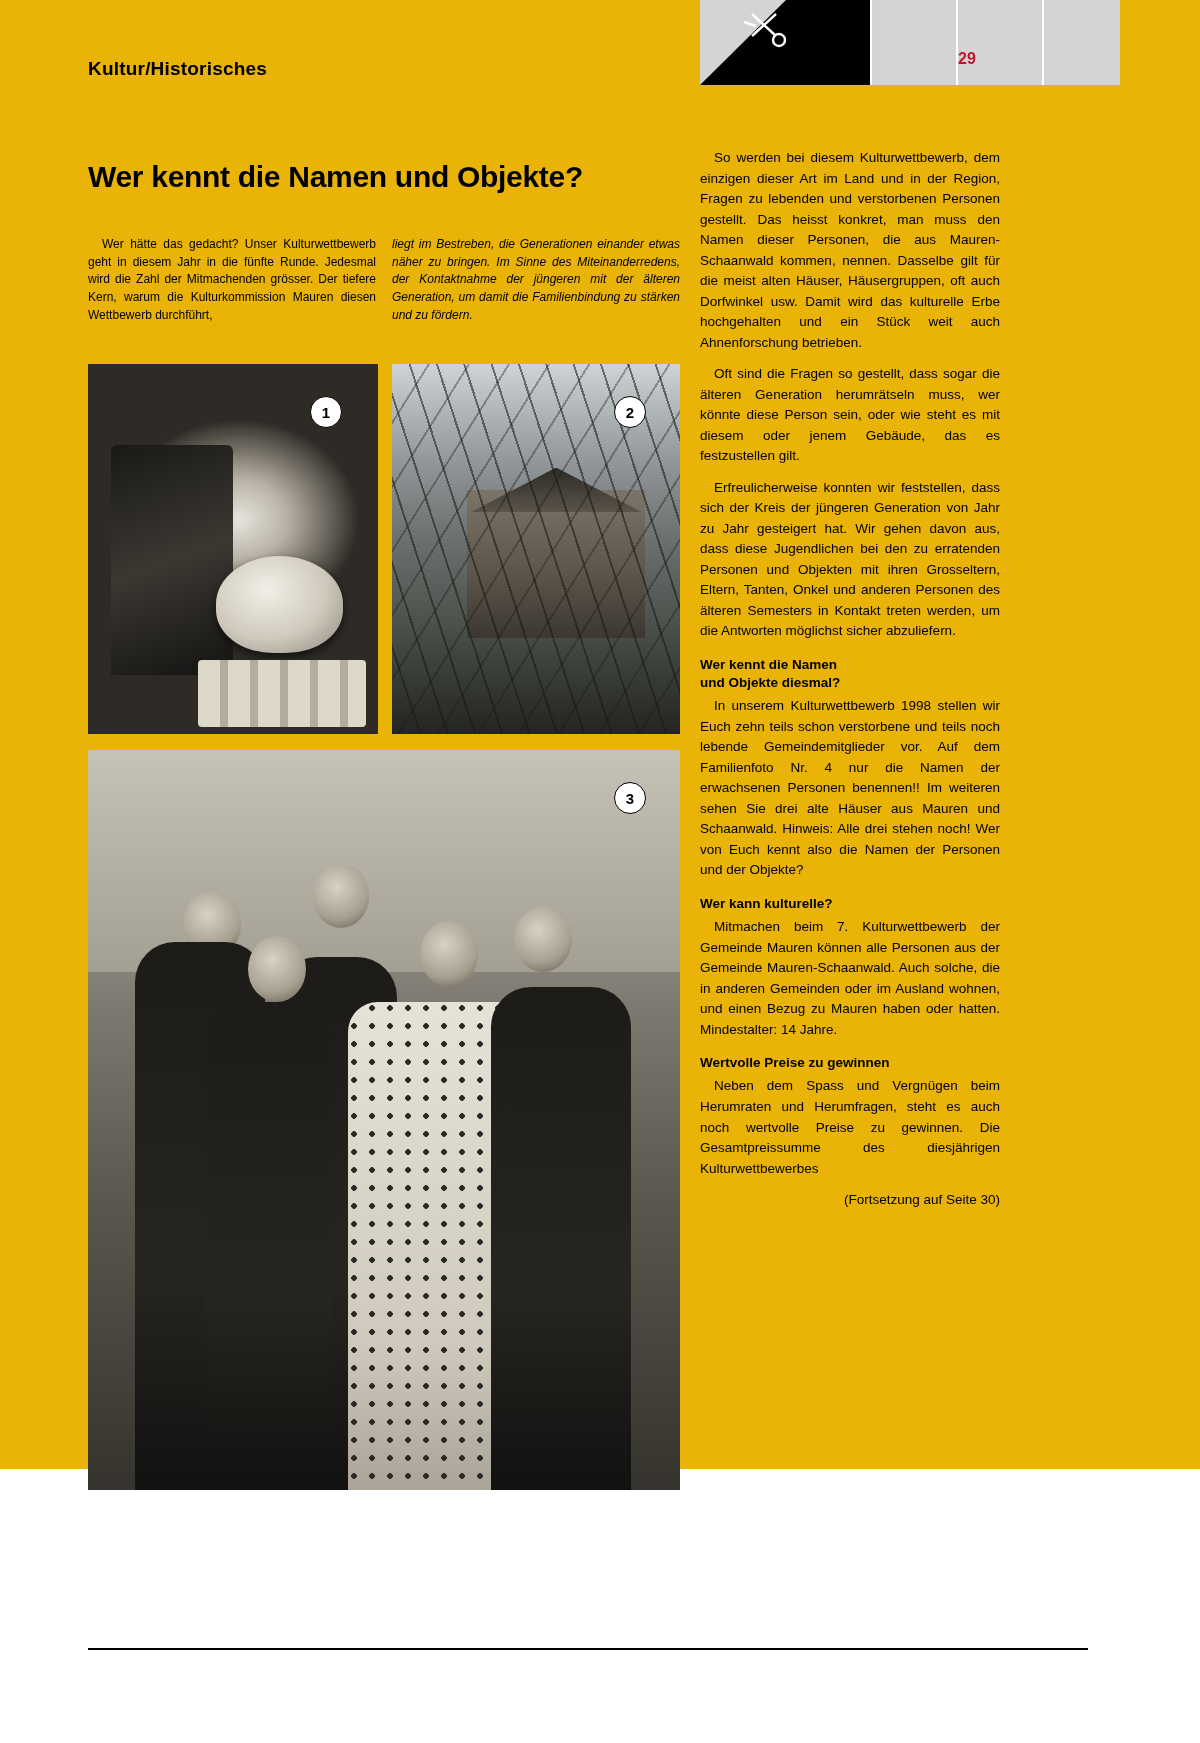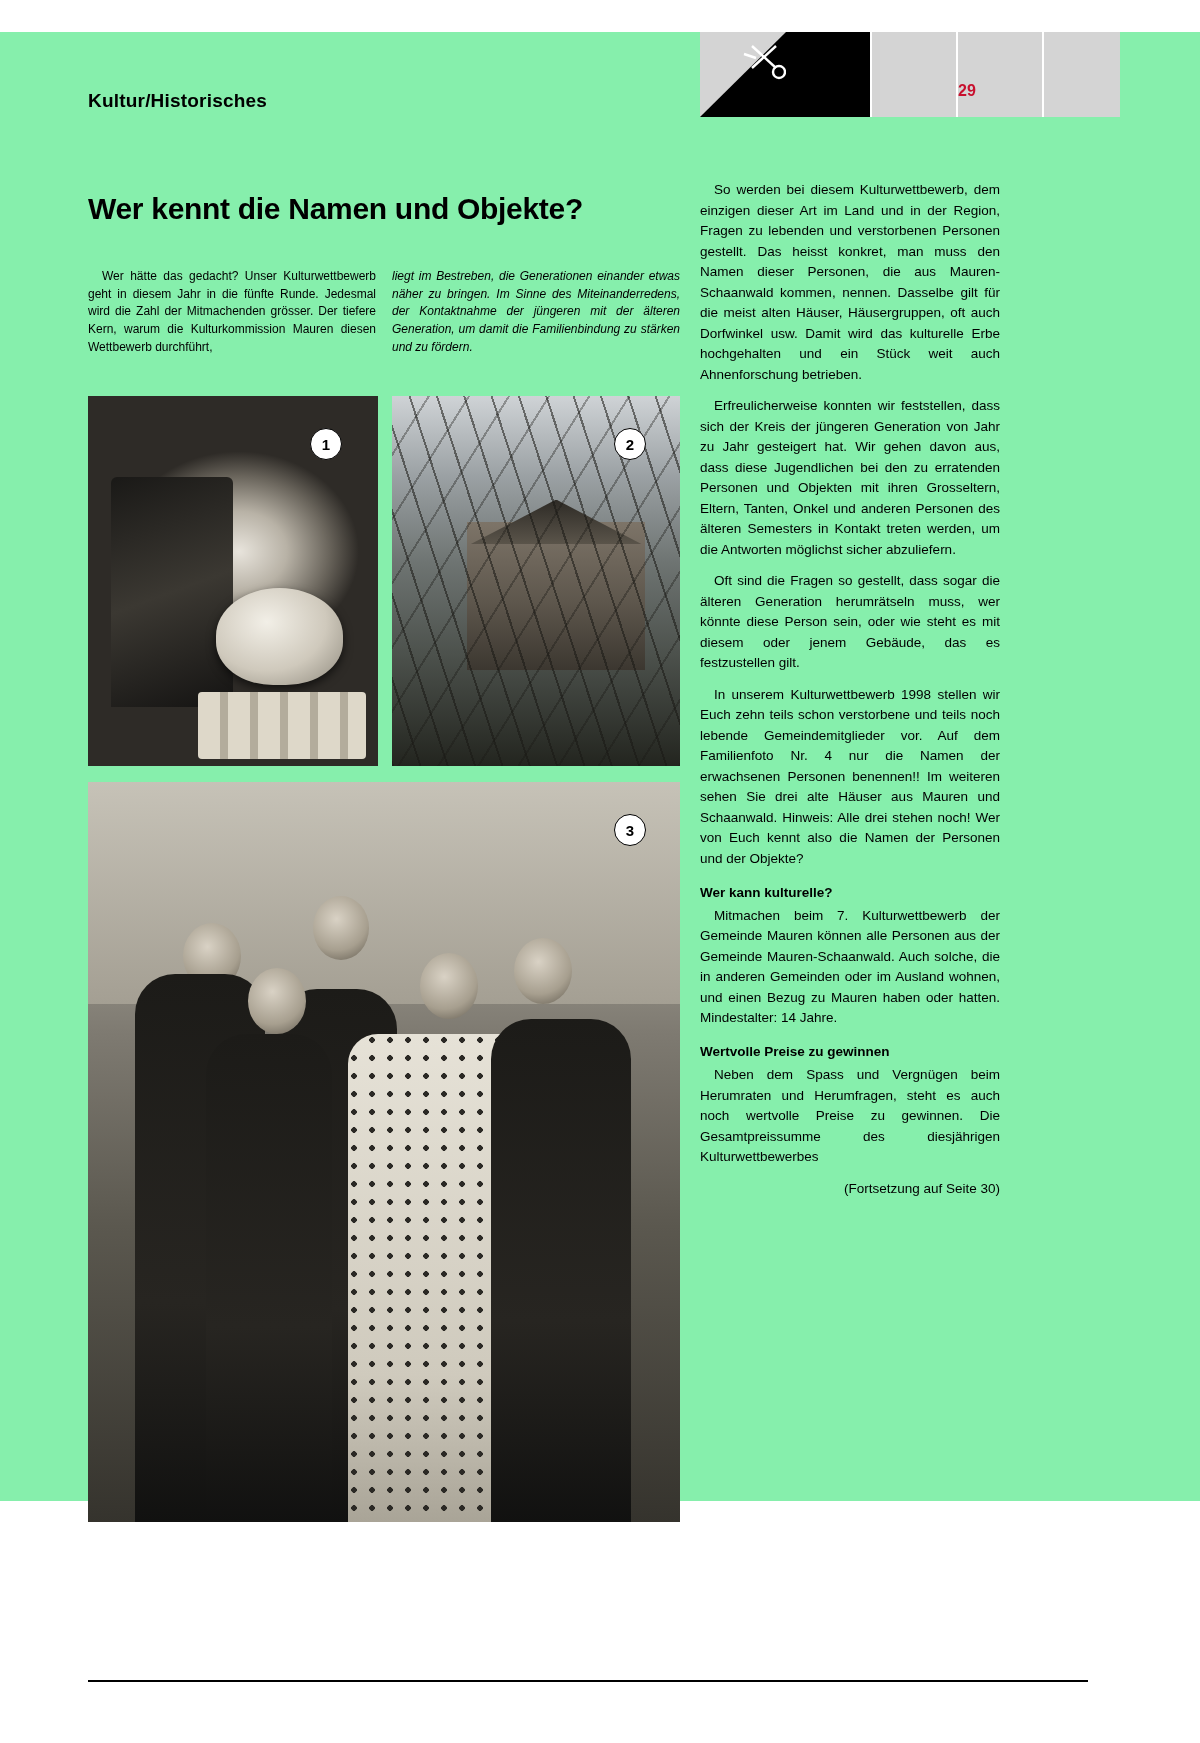--- a/index.html
+++ b/index.html
@@ -13,22 +13,21 @@
     font-family: "Liberation Sans", sans-serif;
     color: #000000;
     position: relative;
     overflow: hidden;
   }
   .page {
     position: absolute;
     left: 0; top: 0;
     width: 1200px;
     height: 1469px;
-    background: #86efac;
-    margin-top: 32px;
+    background: #eab308;
   }
   
   .header {
     position: absolute;
     left: 0; top: 0;
     width: 1200px;
     height: 96px;
   }
   .section-title {
     position: absolute;
@@ -285,22 +284,24 @@
 
   <div class="intro-col intro-col1">
     <p class="indent">Wer hätte das gedacht? Unser Kulturwettbewerb geht in diesem Jahr in die fünfte Runde. Jedesmal wird die Zahl der Mitmachenden grösser. Der tiefere Kern, warum die Kulturkommission Mauren diesen Wettbewerb durchführt,</p>
   </div>
   <div class="intro-col intro-col2">
     <p>liegt im Bestreben, die Generationen einander etwas näher zu bringen. Im Sinne des Miteinanderredens, der Kontaktnahme der jüngeren mit der älteren Generation, um damit die Familienbindung zu stärken und zu fördern.</p>
   </div>
 
   <div class="right-col">
     <p>So werden bei diesem Kulturwettbewerb, dem einzigen dieser Art im Land und in der Region, Fragen zu lebenden und verstorbenen Personen gestellt. Das heisst konkret, man muss den Namen dieser Personen, die aus Mauren-Schaanwald kommen, nennen. Dasselbe gilt für die meist alten Häuser, Häusergruppen, oft auch Dorfwinkel usw. Damit wird das kulturelle Erbe hochgehalten und ein Stück weit auch Ahnenforschung betrieben.</p>
+    <p>Oft sind die Fragen so gestellt, dass sogar die älteren Generation herumrätseln muss, wer könnte diese Person sein, oder wie steht es mit diesem oder jenem Gebäude, das es festzustellen gilt.</p>
     <p>Erfreulicherweise konnten wir feststellen, dass sich der Kreis der jüngeren Generation von Jahr zu Jahr gesteigert hat. Wir gehen davon aus, dass diese Jugendlichen bei den zu erratenden Personen und Objekten mit ihren Grosseltern, Eltern, Tanten, Onkel und anderen Personen des älteren Semesters in Kontakt treten werden, um die Antworten möglichst sicher abzuliefern.</p>
-    <p>Oft sind die Fragen so gestellt, dass sogar die älteren Generation herumrätseln muss, wer könnte diese Person sein, oder wie steht es mit diesem oder jenem Gebäude, das es festzustellen gilt.</p>
+    <h3 style="white-space: pre-line;">Wer kennt die Namen
+und Objekte diesmal?</h3>
     <p>In unserem Kulturwettbewerb 1998 stellen wir Euch zehn teils schon verstorbene und teils noch lebende Gemeindemitglieder vor. Auf dem Familienfoto Nr. 4 nur die Namen der erwachsenen Personen benennen!! Im weiteren sehen Sie drei alte Häuser aus Mauren und Schaanwald. Hinweis: Alle drei stehen noch! Wer von Euch kennt also die Namen der Personen und der Objekte?</p>
     <h3>Wer kann kulturelle?</h3>
     <p>Mitmachen beim 7. Kulturwettbewerb der Gemeinde Mauren können alle Personen aus der Gemeinde Mauren-Schaanwald. Auch solche, die in anderen Gemeinden oder im Ausland wohnen, und einen Bezug zu Mauren haben oder hatten. Mindestalter: 14 Jahre.</p>
     <h3>Wertvolle Preise zu gewinnen</h3>
     <p>Neben dem Spass und Vergnügen beim Herumraten und Herumfragen, steht es auch noch wertvolle Preise zu gewinnen. Die Gesamtpreissumme des diesjährigen Kulturwettbewerbes</p>
     <p class="cont">(Fortsetzung auf Seite 30)</p>
   </div>
 
   <div class="photo ph1">
     <div class="img-grad-1"></div>

